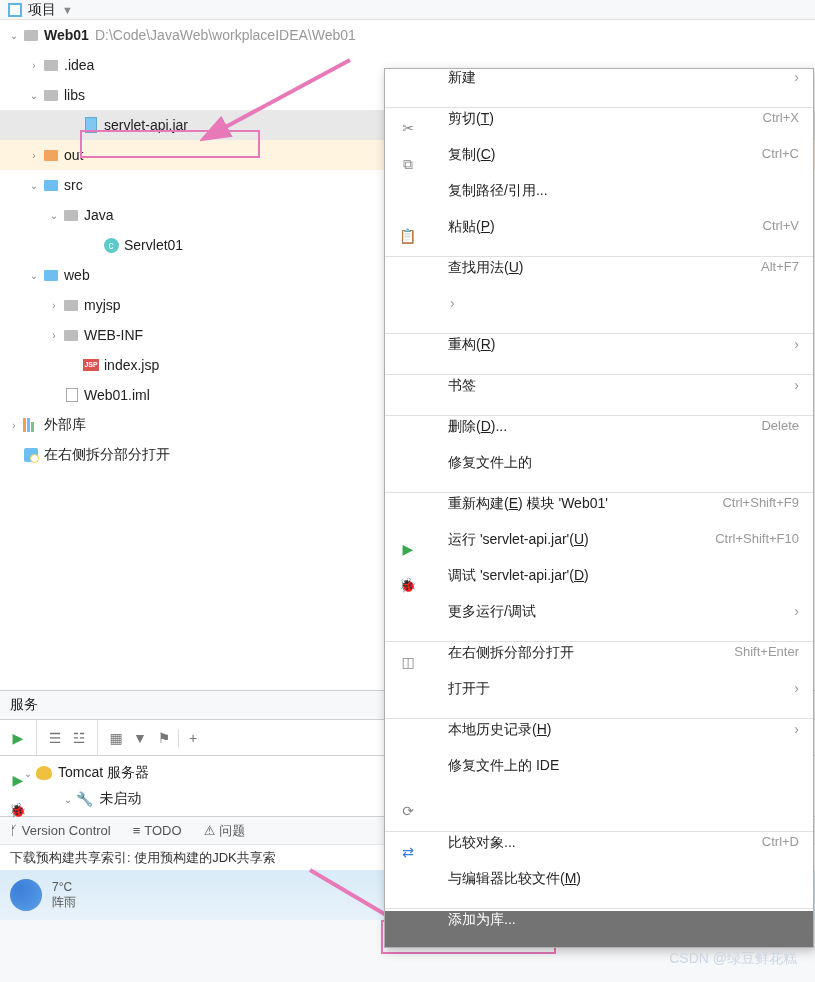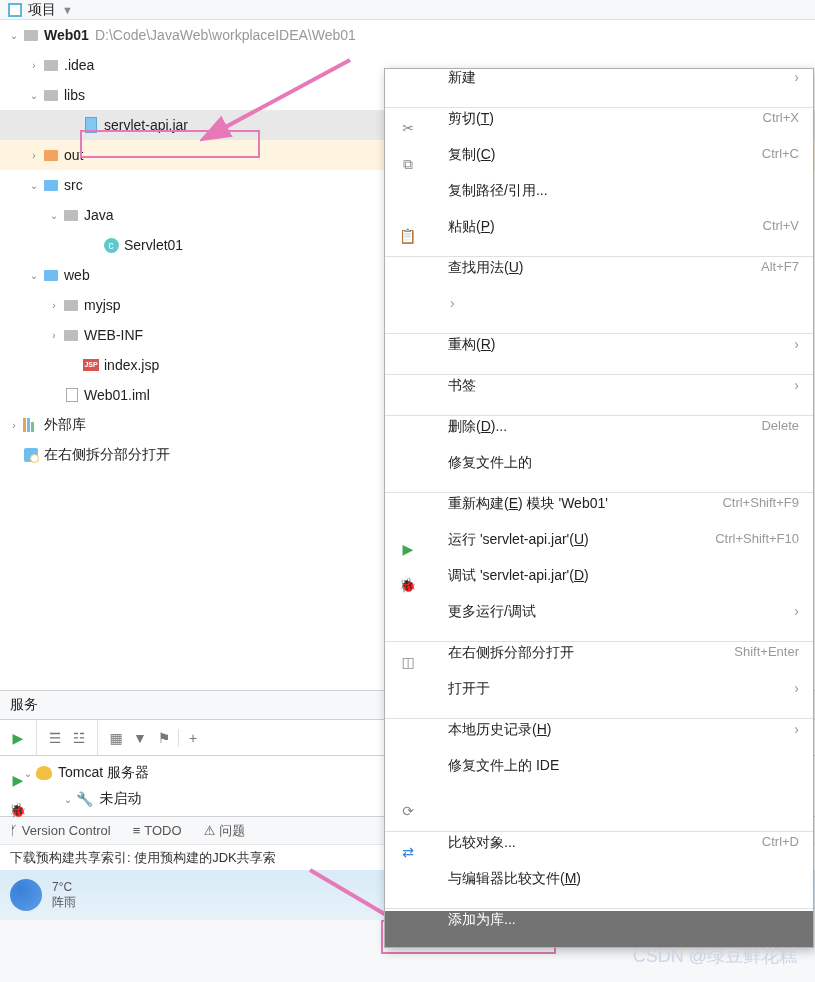--- a/index.html
+++ b/index.html
@@ -61,21 +61,21 @@
 .context-menu { position: absolute; left: 384px; top: 68px; width: 430px; background: #fff; border: 1px solid #b0b0b0; box-shadow: 2px 3px 10px rgba(0,0,0,0.25); z-index: 50; }
 .cm-item { display: flex; height: 36px; padding: 0 14px 0 12px; cursor: pointer; gap: 25px; }
 .cm-item.highlighted { background: #737373; color: #fff; }
 .cm-item .cm-icon { width: 22px; display: flex; align-items: center; justify-content: center; color: #888; }
 .cm-item .cm-label { flex: 1; padding-left: 4px; }
 .cm-item .cm-shortcut { color: #999; font-size: 13px; }
 .cm-item .cm-sub { color: #999; padding-left: 6px; }
 .cm-sep { height: 1px; background: #e0e0e0; margin: 2px 0; }
 .underline { text-decoration: underline; }
 
-.watermark { position: absolute; right: 18px; bottom: 14px; color: rgba(200,210,225,0.9); font-size: 18px; z-index: 60; }
+.watermark { position: absolute; right: 18px; bottom: 14px; color: rgba(200,210,225,0.9); font-size: 14px; z-index: 60; }
 </style>
 </head>
 <body>
 
 <div class="top-bar">
   <span class="proj-icon"></span>
   <span>项目</span>
   <span class="dropdown-arrow">▼</span>
 </div>
 

